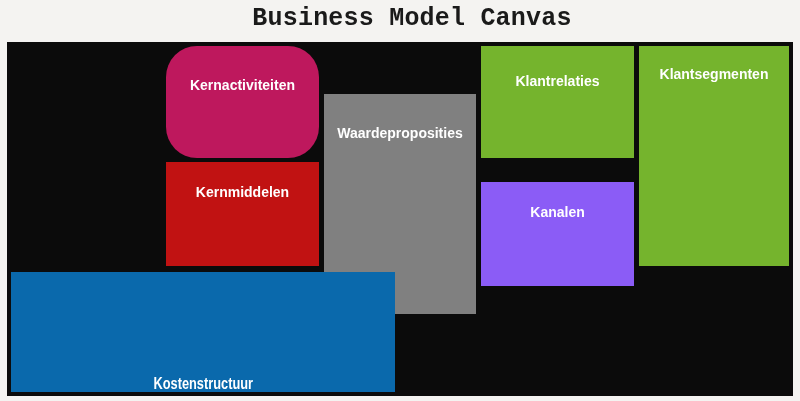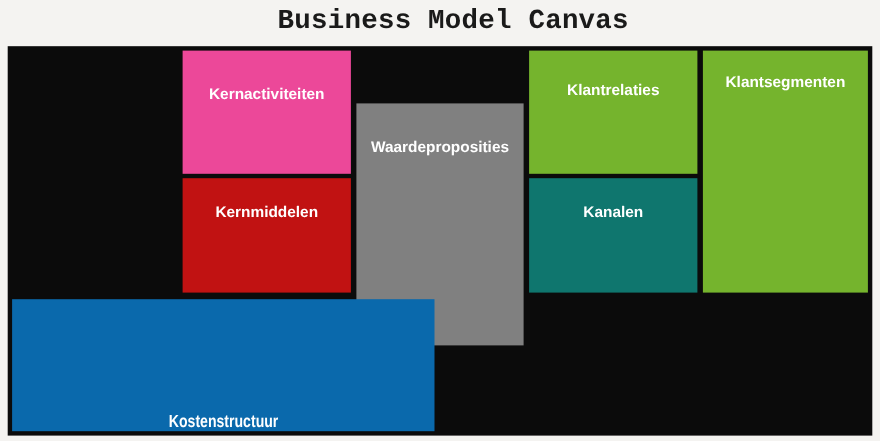--- a/index.html
+++ b/index.html
@@ -67,37 +67,37 @@
   #b-inkomsten  { left: 394px; top: 230px; width: 388px; height: 120px; padding-top: 16px; }
 </style>
 </head>
 <body>
 
 <div class="page-title">Business Model Canvas</div>
 
 <div class="canvas">
 
 
-  <div class="block" id="b-kernact" style="background-color: #ec4899;">
+  <div class="block" id="b-kernact" style="background-color: #be185d; border-radius: 31px;">
     <span class="label">Kernactiviteiten</span>
   </div>
 
   <div class="block" id="b-kernmid" style="background-color: rgb(193, 18, 18);">
     <span class="label">Kernmiddelen</span>
   </div>
 
   <div class="block" id="b-waarde" style="background-color: rgb(128, 128, 128);">
     <span class="label">Waardeproposities</span>
   </div>
 
   <div class="block" id="b-klantrel" style="background-color: rgb(117, 180, 45);">
     <span class="label">Klantrelaties</span>
   </div>
 
-  <div class="block" id="b-kanalen" style="background-color: #0f766e;">
+  <div class="block" id="b-kanalen" style="background-color: #8b5cf6; margin-top: 20px;">
     <span class="label">Kanalen</span>
   </div>
 
   <div class="block" id="b-klantseg" style="background-color: rgb(117, 180, 45);">
     <span class="label">Klantsegmenten</span>
   </div>
 
   <div class="block" id="b-kosten" style="background-color: rgb(10, 105, 172);">
     <span class="label condensed">Kostenstructuur</span>
   </div>

